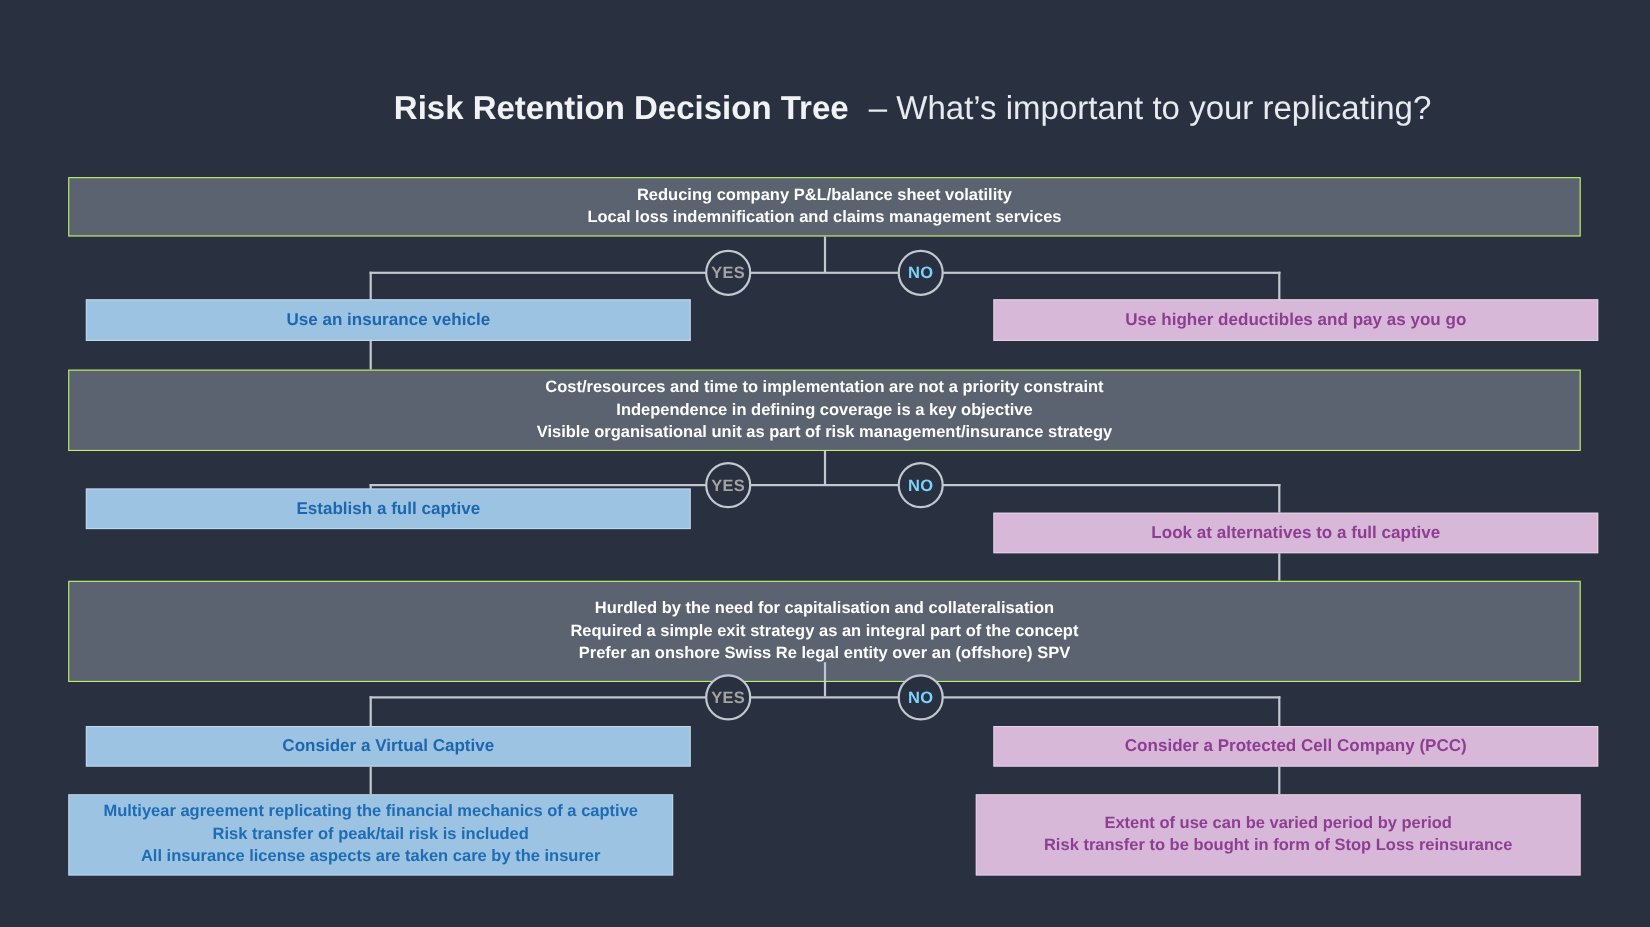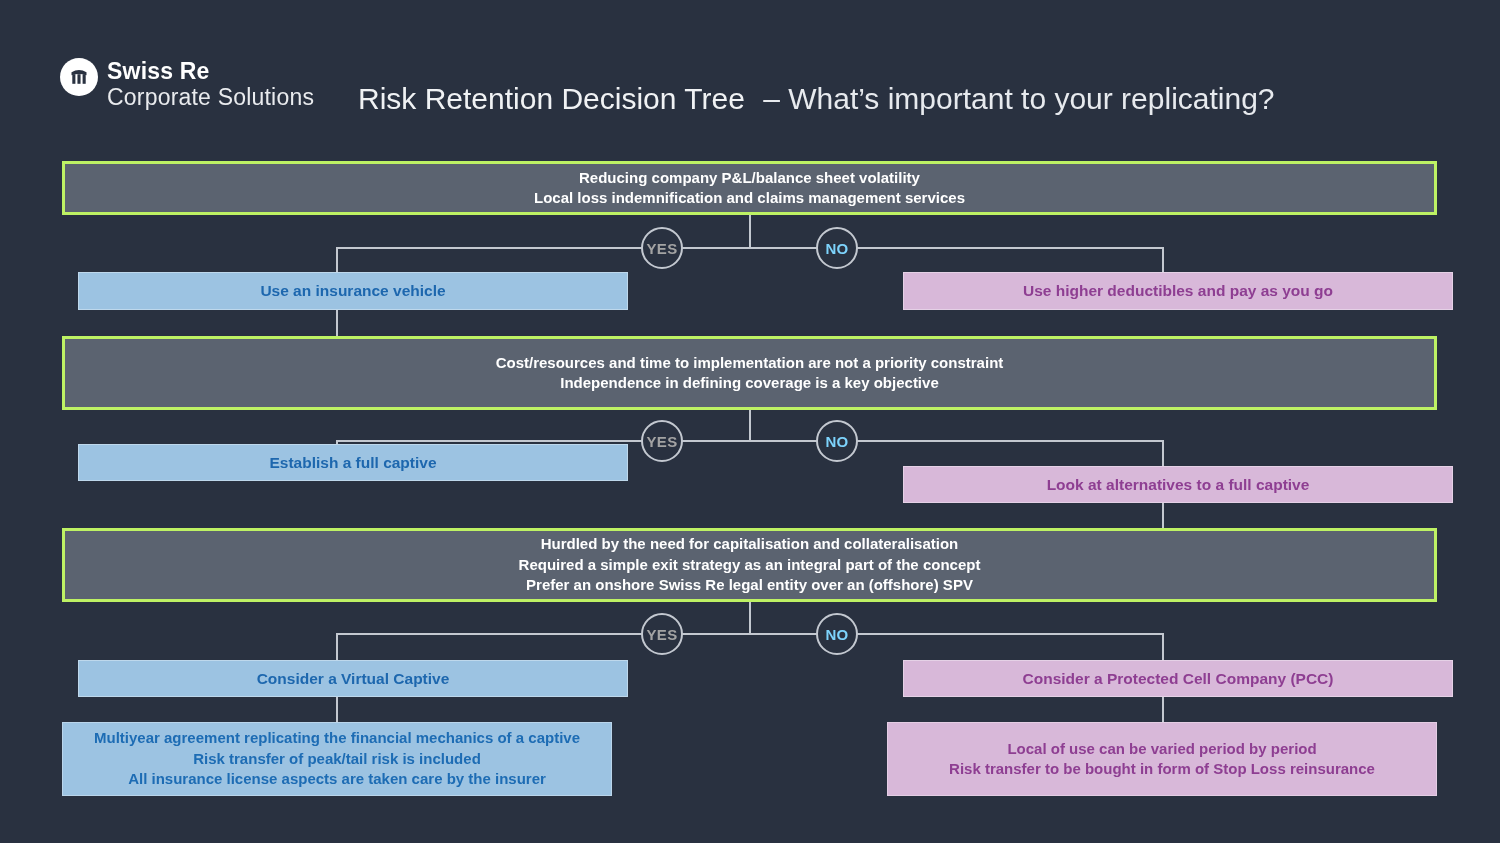--- a/index.html
+++ b/index.html
@@ -22,27 +22,27 @@
     flex: 0 0 auto;
   }
   .brand-text { margin-left: 9px; color: #ffffff; }
   .brand-name { font-size: 23px; font-weight: bold; line-height: 26px; letter-spacing: 0.2px; }
   .brand-sub  { font-size: 23px; font-weight: normal; line-height: 26px; color: #e9ebee; letter-spacing: 0.2px; }
 
   .page-title {
     position: absolute; left: 358px; top: 82px;
     font-size: 30px; color: #f0f2f4; white-space: nowrap;
   }
-  .page-title .t-bold { font-weight: normal; }
+  .page-title .t-bold { font-weight: bold; }
   .page-title .t-rest { font-weight: normal; margin-left: 10px; color: #e7eaee; }
 
   
   .qbox {
     position: absolute; left: 62px; width: 1375px;
-    background: #5b6370; border: 3px solid #bef264;
+    background: #5b6370; border: 1px solid #bef264;
     display: flex; flex-direction: column; align-items: center; justify-content: center;
     color: #ffffff; font-weight: bold; font-size: 15px; line-height: 20.5px;
     text-align: center;
   }
   .abox {
     position: absolute; width: 550px; height: 38px;
     display: flex; align-items: center; justify-content: center;
     font-weight: bold; font-size: 15.5px; text-align: center;
     border: 1px solid rgba(255,255,255,0.35);
     margin-left: 16px;
@@ -70,34 +70,20 @@
     font-weight: bold; font-size: 15px; letter-spacing: 0.3px;
   }
   .node.yes { color: #a3a3a3; }
   .node.no  { color: #7dd3fc; }
 </style>
 </head>
 <body>
 
 <div class="canvas">
 
-  <div class="logo-wrap">
-    <div class="logo-circle">
-      <svg width="38" height="38" viewBox="0 0 38 38" aria-hidden="true">
-        <path d="M11.5 14.2 q7.5 -4.6 15 0 l0 3 q-7.5 -2.4 -15 0 z" fill="#293140"></path>
-        <rect x="12.3" y="16.2" width="3.1" height="9.6" fill="#293140"></rect>
-        <rect x="17.45" y="16.2" width="3.1" height="9.6" fill="#293140"></rect>
-        <rect x="22.6" y="16.2" width="3.1" height="9.6" fill="#293140"></rect>
-      </svg>
-    </div>
-    <div class="brand-text">
-      <div class="brand-name">Swiss Re</div>
-      <div class="brand-sub">Corporate Solutions</div>
-    </div>
-  </div>
 
   <div class="page-title">
     <span class="t-bold">Risk Retention Decision Tree</span>
     <span class="t-rest">– What’s important to your replicating?</span>
   </div>
 
   <div class="qbox" style="top:161px; height:54px;">
     <div>Reducing company P&amp;L/balance sheet volatility</div>
     <div>Local loss indemnification and claims management services</div>
   </div>
@@ -110,35 +96,36 @@
   <div class="node no" style="left:816px; top:227px;">NO</div>
 
   <div class="abox blue" style="left:62px; top:272px;">Use an insurance vehicle</div>
   <div class="abox pink" style="left:887px; top:272px;">Use higher deductibles and pay as you go</div>
 
   <div class="line vline" style="left:336px; top:310px; height:26px;"></div>
 
   <div class="qbox" style="top:336px; height:74px;">
     <div>Cost/resources and time to implementation are not a priority constraint</div>
     <div>Independence in defining coverage is a key objective</div>
+    <div>Visible organisational unit as part of risk management/insurance strategy</div>
   </div>
 
   <div class="line vline" style="left:749px; top:410px; height:31px;"></div>
   <div class="line hline" style="left:336px; top:440px; width:828px;"></div>
   <div class="line vline" style="left:336px; top:440px; height:26px;"></div>
   <div class="line vline" style="left:1162px; top:440px; height:26px;"></div>
   <div class="node yes" style="left:641px; top:420px;">YES</div>
   <div class="node no" style="left:816px; top:420px;">NO</div>
 
   <div class="abox blue" style="left:62px; top:444px; height:37px;text-align:right;">Establish a full captive</div>
   <div class="abox pink" style="left:887px; top:466px; height:37px;">Look at alternatives to a full captive</div>
 
   <div class="line vline" style="left:1162px; top:503px; height:25px;"></div>
 
-  <div class="qbox" style="top:528px; height:74px;">
+  <div class="qbox" style="top:528px; height:92px;">
     <div>Hurdled by the need for capitalisation and collateralisation</div>
     <div>Required a simple exit strategy as an integral part of the concept</div>
     <div>Prefer an onshore Swiss Re legal entity over an (offshore) SPV</div>
   </div>
 
   <div class="line vline" style="left:749px; top:602px; height:31px;"></div>
   <div class="line hline" style="left:336px; top:633px; width:828px;"></div>
   <div class="line vline" style="left:336px; top:633px; height:27px;"></div>
   <div class="line vline" style="left:1162px; top:633px; height:27px;"></div>
   <div class="node yes" style="left:641px; top:613px;">YES</div>
@@ -149,17 +136,17 @@
 
   <div class="line vline" style="left:336px; top:697px; height:25px;"></div>
   <div class="line vline" style="left:1162px; top:697px; height:25px;"></div>
 
   <div class="dbox blue" style="left:62px; top:722px;">
     <div>Multiyear agreement replicating the financial mechanics of a captive</div>
     <div>Risk transfer of peak/tail risk is included</div>
     <div>All insurance license aspects are taken care by the insurer</div>
   </div>
   <div class="dbox pink" style="left:887px; top:722px;">
-    <div>Local of use can be varied period by period</div>
+    <div>Extent of use can be varied period by period</div>
     <div>Risk transfer to be bought in form of Stop Loss reinsurance</div>
   </div>
 
 </div>
 
 </body></html>

